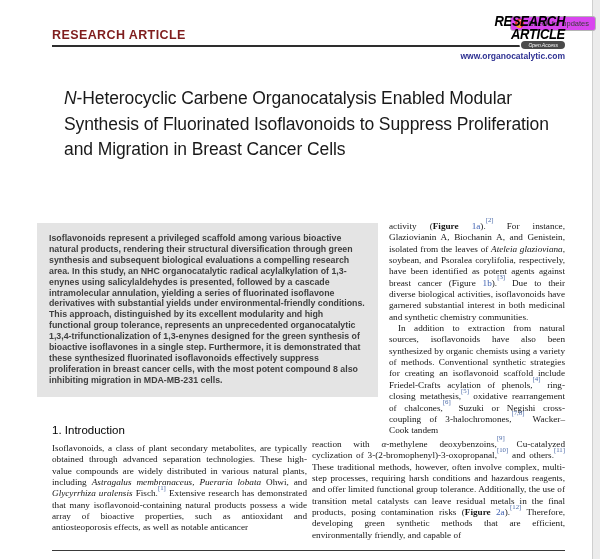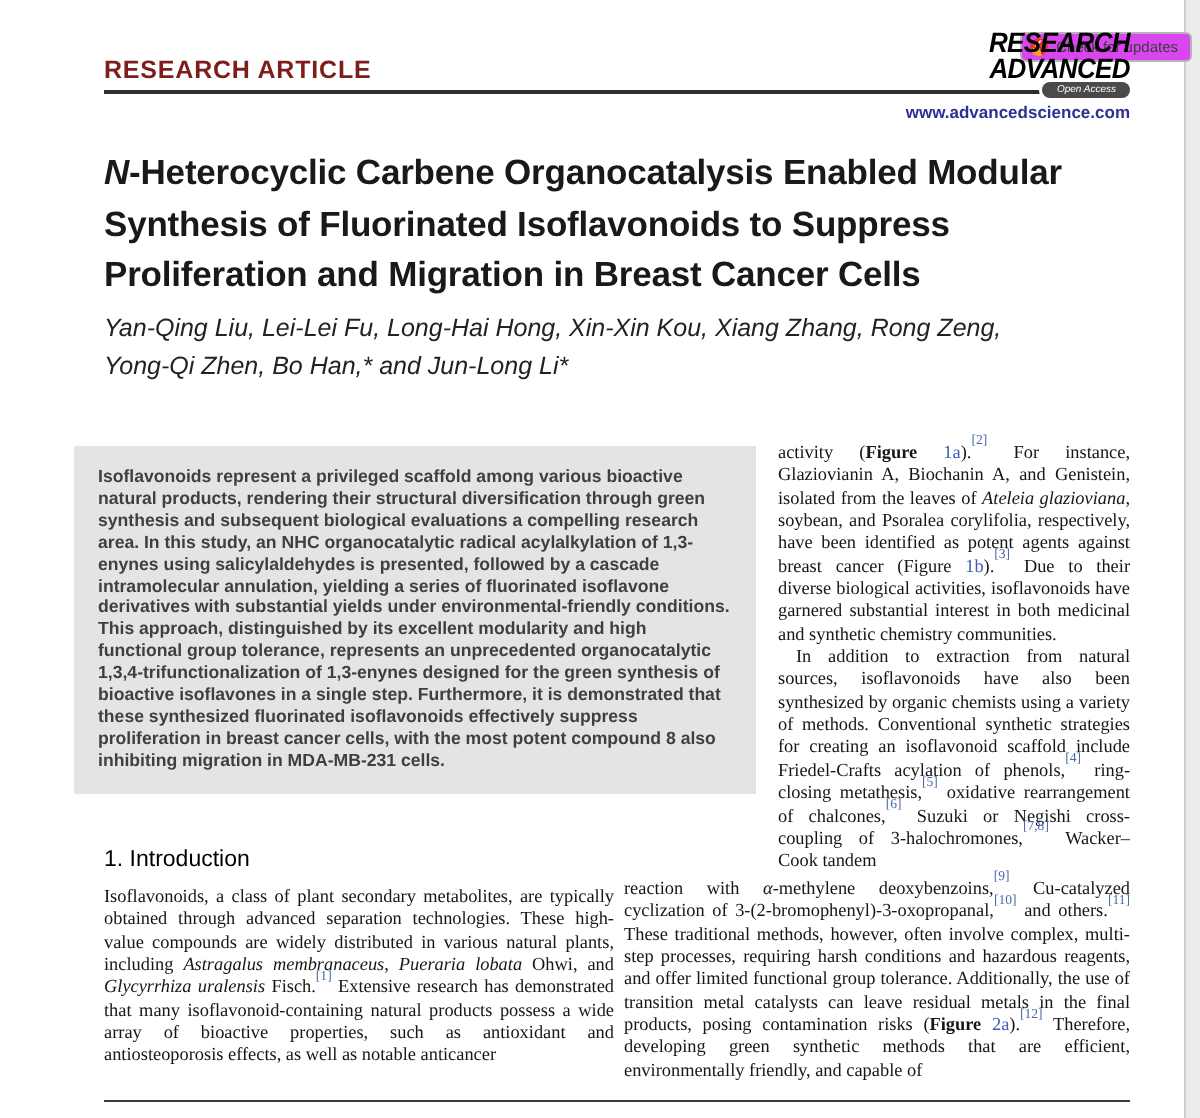--- a/index.html
+++ b/index.html
@@ -48,22 +48,22 @@
     padding:1px 7px;border-radius:4px;box-shadow:0 0 0 1.5px #fff;
   }
   .website{
     position:absolute;right:27px;top:51px;
     font-size:8.5px;font-weight:bold;color:var(--website-blue,#2e3192);
     text-decoration:none;
   }
 
   
   .title{
-    position:absolute;left:52px;top:74px;width:500px;margin:0;
-    font-size:17.5px;line-height:25.5px;font-weight:bold;color:#191919;
+    position:absolute;left:52px;top:74px;width:500px;margin:12px;
+    font-size:17.5px;line-height:25.5px;font-weight:normal;color:#191919;
     letter-spacing:-.1px;
   }
   .authors{
     position:absolute;left:52px;top:155px;width:500px;
     font-style:italic;font-size:12.5px;line-height:19px;color:#222;
   }
 
   
   .abstract{
     position:absolute;left:37px;top:223px;width:341px;box-sizing:border-box;
@@ -105,33 +105,29 @@
 
   <div class="check-updates">
     <span class="cm-icon"></span>
     <span>Check for updates</span>
   </div>
 
   <div class="article-type">RESEARCH ARTICLE</div>
 
   <div class="logo">
     <div>RESEARCH</div>
-    <div>ADVANCED</div>
+    <div>ARTICLE</div>
   </div>
 
   <div class="header-rule"></div>
   <div class="open-access">Open Access</div>
-  <a class="website" href="#">www.advancedscience.com</a>
+  <a class="website" href="#">www.organocatalytic.com</a>
 
   <h1 class="title"><i>N</i>-Heterocyclic Carbene Organocatalysis Enabled Modular Synthesis of Fluorinated Isoflavonoids to Suppress Proliferation and Migration in Breast Cancer Cells</h1>
 
-  <div class="authors">
-    <div>Yan-Qing Liu, Lei-Lei Fu, Long-Hai Hong, Xin-Xin Kou, Xiang Zhang, Rong Zeng,</div>
-    <div>Yong-Qi Zhen, Bo Han,* and Jun-Long Li*</div>
-  </div>
 
   <div class="abstract">
     <p>Isoflavonoids represent a privileged scaffold among various bioactive natural products, rendering their structural diversification through green synthesis and subsequent biological evaluations a compelling research area. In this study, an NHC organocatalytic radical acylalkylation of 1,3-enynes using salicylaldehydes is presented, followed by a cascade intramolecular annulation, yielding a series of fluorinated isoflavone derivatives with substantial yields under environmental-friendly conditions. This approach, distinguished by its excellent modularity and high functional group tolerance, represents an unprecedented organocatalytic 1,3,4-trifunctionalization of 1,3-enynes designed for the green synthesis of bioactive isoflavones in a single step. Furthermore, it is demonstrated that these synthesized fluorinated isoflavonoids effectively suppress proliferation in breast cancer cells, with the most potent compound 8 also inhibiting migration in MDA-MB-231 cells.</p>
   </div>
 
   <div class="col-rt serif">
     <p>activity (<b>Figure</b> <span class="flink">1a</span>).<sup class="cite">[2]</sup> For instance, Glaziovianin A, Biochanin A, and Genistein, isolated from the leaves of <i>Ateleia glazioviana</i>, soybean, and Psoralea corylifolia, respectively, have been identified as potent agents against breast cancer (Figure <span class="flink">1b</span>).<sup class="cite">[3]</sup> Due to their diverse biological activities, isoflavonoids have garnered substantial interest in both medicinal and synthetic chemistry communities.</p>
     <p class="indent">In addition to extraction from natural sources, isoflavonoids have also been synthesized by organic chemists using a variety of methods. Conventional synthetic strategies for creating an isoflavonoid scaffold include Friedel-Crafts acylation of phenols,<sup class="cite">[4]</sup> ring-closing metathesis,<sup class="cite">[5]</sup> oxidative rearrangement of chalcones,<sup class="cite">[6]</sup> Suzuki or Negishi cross-coupling of 3-halochromones,<sup class="cite">[7,8]</sup> Wacker–Cook tandem</p>
   </div>
 

